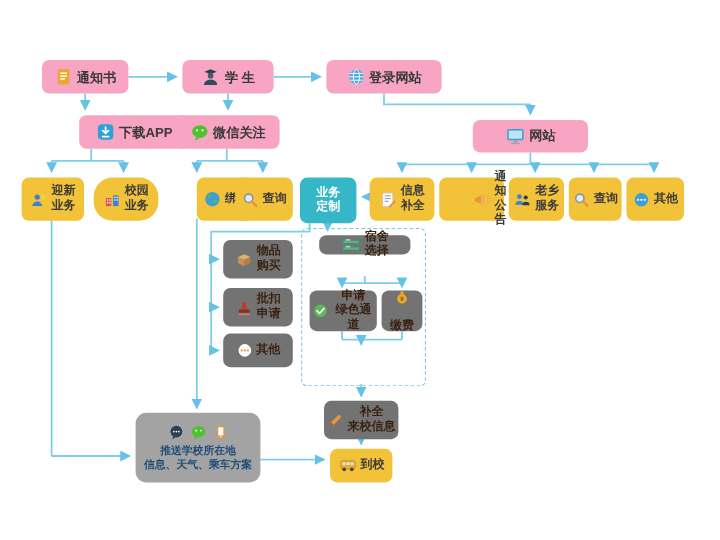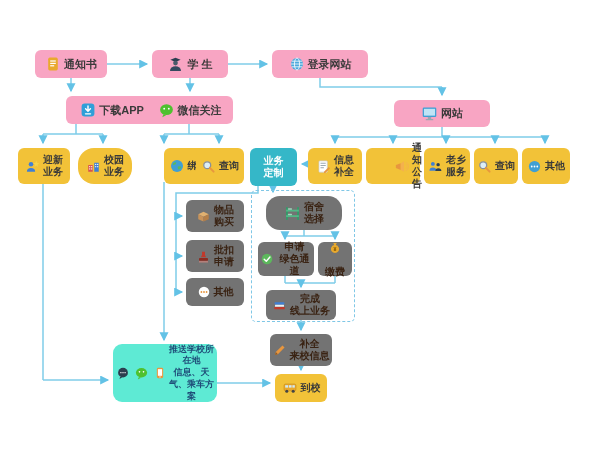--- a/index.html
+++ b/index.html
@@ -7,21 +7,21 @@
          font-family:"Liberation Sans","DejaVu Sans",sans-serif;}
   .arrows{position:absolute;left:0;top:0;z-index:1;pointer-events:none;}
   .group-dashed{position:absolute;left:251px;top:190px;width:104px;height:132px;
          border:1.6px dashed #7fc7e6;border-radius:5px;z-index:1;box-sizing:border-box;}
   .node{position:absolute;z-index:2;display:flex;align-items:center;justify-content:center;
         gap:3px;border-radius:6px;box-sizing:border-box;padding:2px;}
   .pink{background:#f8a5c3;}
   .gold{background:#f2c238;}
   .teal{background:#35b7c8;}
   .orange{background:#737373;}
-  .blue{background:#5eead4;border-radius:9px;gap:2px;padding:21px 3px;}
+  .blue{background:#a3a3a3;border-radius:9px;flex-direction:column;gap:2px;padding:21px 3px;}
   .col{flex-direction:column;gap:11px;}
   .lbl{white-space:pre-line;font-weight:700;text-align:center;color:#3a3a3a;}
   .s13{font-size:11px;}
   .s10{font-size:10px;line-height:1.18;}
   .s9{font-size:9px;line-height:1.3;color:#1f4e79;}
   .teal .lbl{color:#ffffff;}
   .orange .lbl{color:#3a2313;}
   .icon{display:flex;align-items:center;justify-content:center;flex:0 0 auto;}
   .icon-row{display:flex;gap:4px;align-items:center;}
 </style>
@@ -298,21 +298,21 @@
         <svg width="14" height="14" viewBox="0 0 20 20">
           <circle cx="10" cy="10" r="7.5" fill="#fff"></circle>
           <circle cx="6.3" cy="10" r="1.3" fill="#e8963e"></circle>
           <circle cx="10" cy="10" r="1.3" fill="#e8963e"></circle>
           <circle cx="13.7" cy="10" r="1.3" fill="#e8963e"></circle>
         </svg>
       </span>
     <span class="lbl s10">其他</span>
   </div>
 
-  <div class="node orange" style="left:266px;top:196px;width:76px;height:34px;border-radius:14px;">
+  <div class="node orange" style="left:266px;top:196px;width:76px;height:16px;">
     <span class="icon">
         <svg width="17" height="17" viewBox="0 0 20 20">
           <rect x="2.5" y="2.5" width="2" height="15" fill="#2e9e68"></rect>
           <rect x="15.5" y="2.5" width="2" height="15" fill="#2e9e68"></rect>
           <rect x="2.5" y="5.5" width="15" height="2.2" fill="#52b886"></rect>
           <rect x="2.5" y="12" width="15" height="2.2" fill="#52b886"></rect>
           <rect x="4.5" y="3.8" width="5" height="1.7" rx="0.8" fill="#9fd8bd"></rect>
           <rect x="4.5" y="10.3" width="5" height="1.7" rx="0.8" fill="#9fd8bd"></rect>
         </svg>
       </span>
@@ -334,31 +334,20 @@
   <div class="node orange col" style="left:318px;top:242px;width:34px;height:34px;">
     <span class="icon">
         <svg width="14" height="14" viewBox="0 0 20 20">
           <path d="M7.5,3 h5 l-1.3,2.8 a5.8,5.8 0 1 1 -2.4,0 Z" fill="#e9a92d"></path>
           <text x="10" y="14.5" font-size="7.5" font-weight="bold" fill="#7a5200" text-anchor="middle">¥</text>
         </svg>
       </span>
     <span class="lbl s10">缴费</span>
   </div>
 
-  <div class="node orange" style="left:266px;top:290px;width:70px;height:30px;">
-    <span class="icon">
-        <svg width="15" height="15" viewBox="0 0 20 20">
-          <rect x="3" y="12" width="14" height="3" rx="0.8" fill="#c0392b"></rect>
-          <rect x="4" y="8.8" width="12" height="3" rx="0.8" fill="#ecf0f1"></rect>
-          <rect x="3.5" y="5.6" width="13" height="3" rx="0.8" fill="#3f7fd4"></rect>
-        </svg>
-      </span>
-    <span class="lbl s10">完成
-线上业务</span>
-  </div>
 
   <div class="node orange" style="left:270px;top:334px;width:62px;height:32px;">
     <span class="icon">
         <svg width="14" height="14" viewBox="0 0 20 20">
           <path d="M3,17 L4,13 L13.5,3.5 L16.5,6.5 L7,16 Z" fill="#e8963e"></path>
           <path d="M3,17 L4,13 L7,16 Z" fill="#8a5a2a"></path>
         </svg>
       </span>
     <span class="lbl s10">补全
 来校信息</span>

